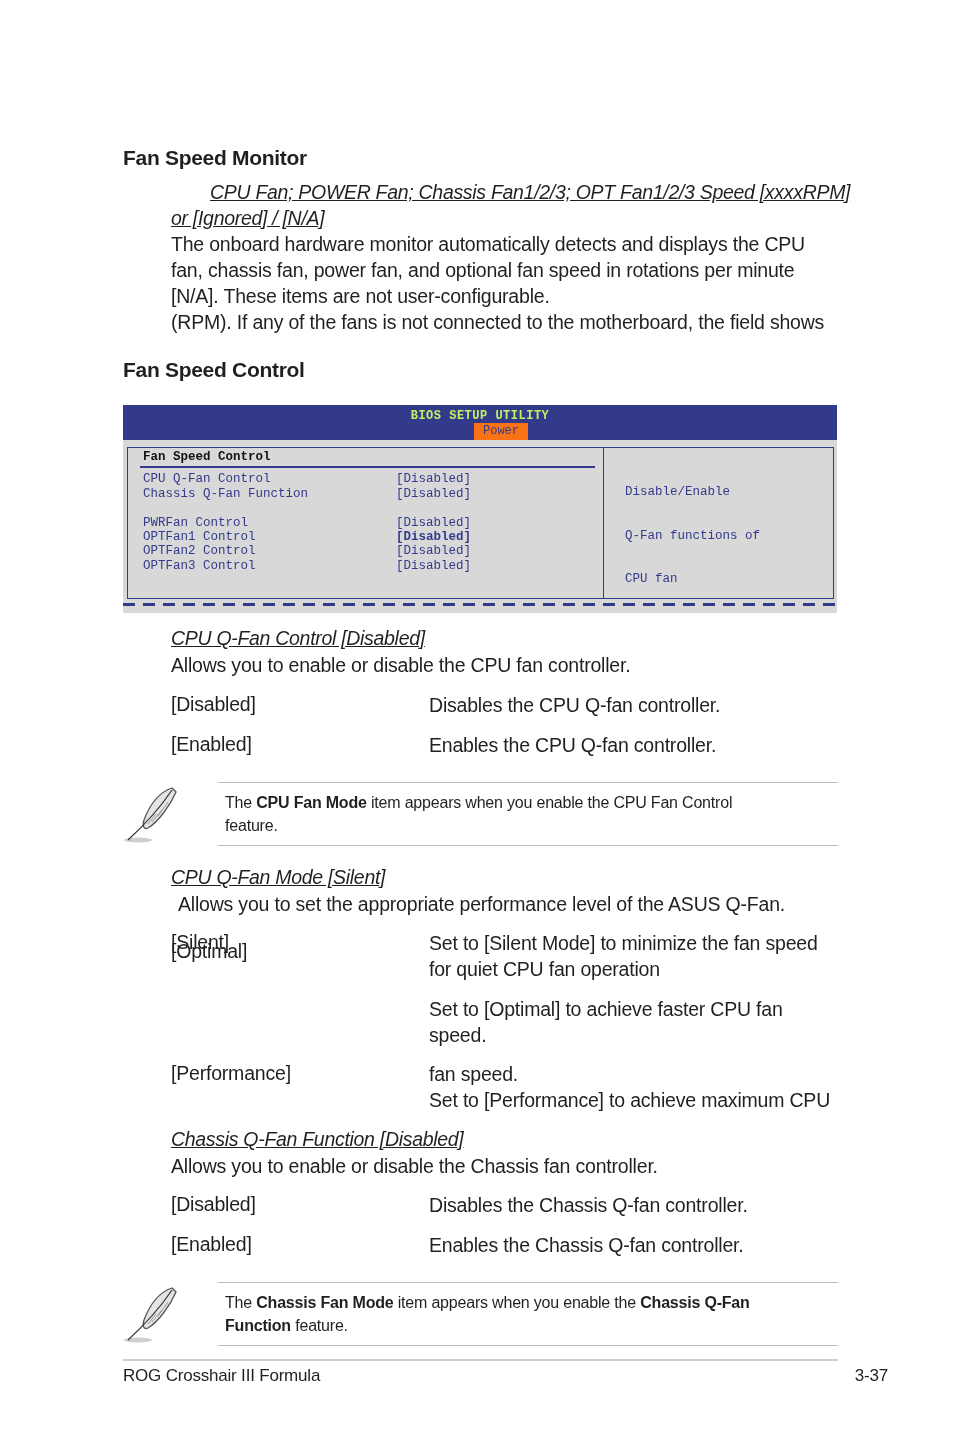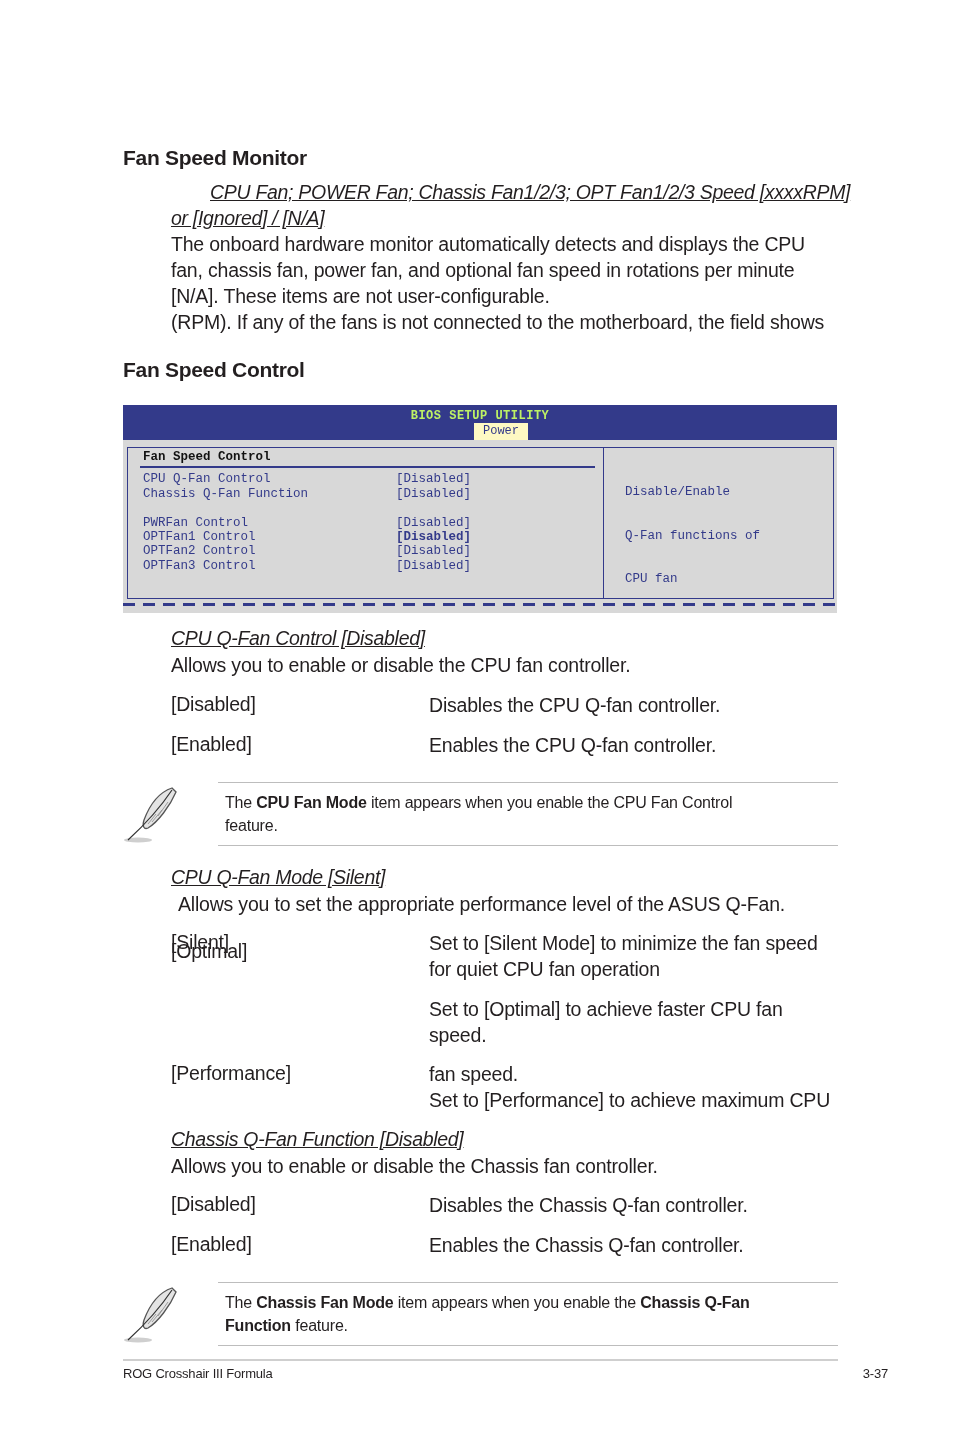--- a/index.html
+++ b/index.html
@@ -8,41 +8,41 @@
   .h2 { font-weight:bold; font-size:21px; letter-spacing:-0.3px; }
   .para { font-size:19.5px; line-height:26px; letter-spacing:-0.2px; }
   .ital { font-style:italic; text-decoration:underline; font-size:19.5px; letter-spacing:-0.3px; }
   .opt-term { font-size:19.5px; letter-spacing:-0.2px; }
   .opt-desc { font-size:19.5px; line-height:26px; letter-spacing:-0.2px; }
 
   
   .bios { left:123px; top:405px; width:714px; height:208px; background:#d8d8d8; }
   .bios-top { position:absolute; left:0; top:0; width:714px; height:35px; background:#333a8a; }
   .bios-title { position:absolute; left:0; width:714px; top:4px; text-align:center; color:#bef264; font-family:"Liberation Mono", monospace; font-size:12px; font-weight:bold; letter-spacing:0.5px; }
-  .bios-tab { position:absolute; left:351px; top:18px; width:54px; height:17px; background:#fef9c3; color:#333a8a; font-family:"Liberation Mono", monospace; font-size:12px; text-align:center; line-height:17px; }
+  .bios-tab { position:absolute; left:351px; top:18px; width:54px; height:17px; background:#f97316; color:#333a8a; font-family:"Liberation Mono", monospace; font-size:12px; text-align:center; line-height:17px; }
   .bios-panel { position:absolute; left:4px; top:42px; width:707px; height:152px; border:1px solid #333a8a; box-sizing:border-box; }
   .bios-divider { position:absolute; left:475px; top:0; width:1px; height:150px; background:#333a8a; }
   .bios-mono { font-family:"Liberation Mono", monospace; font-size:12.5px; color:#333a8a; white-space:pre; }
   .bios-head { position:absolute; left:15px; top:2px; color:#111; font-weight:bold; font-family:"Liberation Mono", monospace; font-size:12.5px; }
   .bios-underline { position:absolute; left:12px; top:18px; width:455px; height:2px; background:#333a8a; }
   .bios-row { position:absolute; left:15px; height:15px; }
   .bios-row .lbl { position:absolute; left:0; top:0; }
   .bios-row .val { position:absolute; left:253px; top:0; }
   .bold { font-weight:bold; }
   .help { position:absolute; left:497px; top:8px; line-height:14.5px; }
   .dashes { position:absolute; left:0; top:198px; width:714px; height:3px;
     background: repeating-linear-gradient(90deg, #333a8a 0 12px, transparent 12px 20px); }
 
   
   .note-line { height:1px; background:#bdbdbd; }
   .note-text { font-size:16px; line-height:23px; letter-spacing:-0.2px; }
   .feather { width:62px; height:62px; }
 
   .footer-line { left:123px; top:1359px; width:715px; height:2px; background:#cfcfcf; }
-  .footer { font-size:13px; letter-spacing:-0.2px; }
+  .footer { font-size:17px; letter-spacing:-0.2px; }
 </style>
 </head>
 <body>
 
 <div class="abs h2" style="left:123px;top:146px;">Fan Speed Monitor</div>
 <div class="abs ital" style="left:171px;top:181px;margin-left:39px;">CPU Fan; POWER Fan; Chassis Fan1/2/3; OPT Fan1/2/3 Speed [xxxxRPM]</div>
 <div class="abs ital" style="left:171px;top:207px;">or [Ignored] / [N/A]</div>
 <div class="abs para" style="left:171px;top:231px;width:680px;">
   <div>The onboard hardware monitor automatically detects and displays the CPU</div>
   <div>fan, chassis fan, power fan, and optional fan speed in rotations per minute</div>

